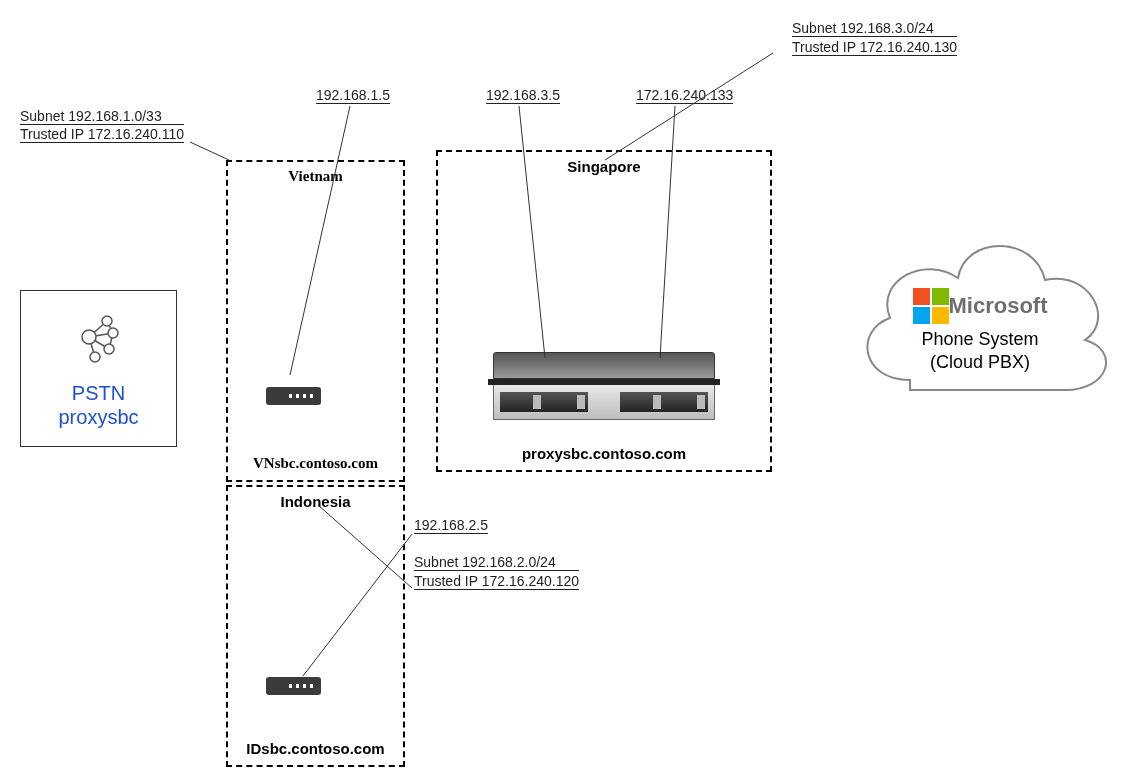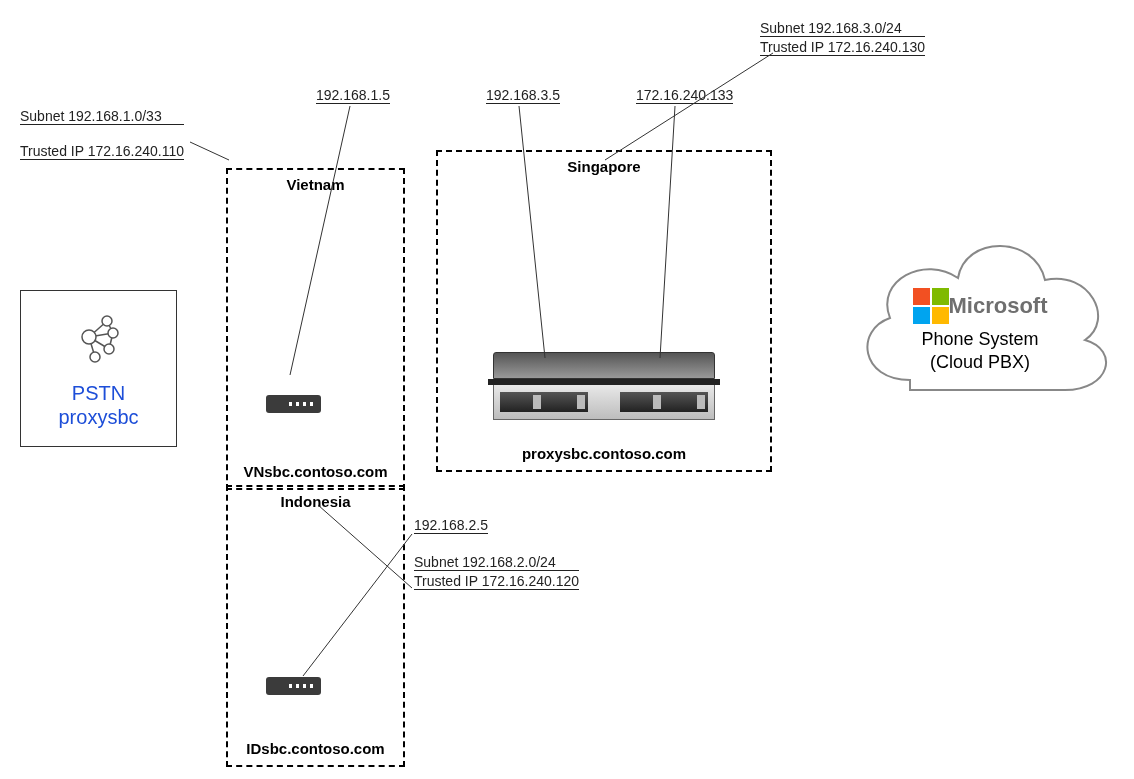--- a/index.html
+++ b/index.html
@@ -24,21 +24,21 @@
     color: #1d4ed8;
     margin-top: 90px;
     line-height: 1.2;
   }
 
   
   .region {
     border: 2px dashed #000;
     border-width: 2.5px;
   }
-  .region-vn { left: 226px; top: 168px; width: 175px; height: 318px; }
+  .region-vn { left: 226px; top: 160px; width: 175px; height: 318px; font-family: Liberation Serif, serif; }
   .region-sg { left: 436px; top: 150px; width: 332px; height: 318px; }
   .region-id { left: 226px; top: 485px; width: 175px; height: 278px; }
 
   .region-title {
     position: absolute; top: 6px; width: 100%;
     text-align: center; font-weight: bold; font-size: 15px;
   }
 
   .region-hostname {
     position: absolute; bottom: 8px; width: 100%;
@@ -184,30 +184,30 @@
 </div>
 
 <div class="abs region region-id">
   <div class="region-title">Indonesia</div>
   <div class="sbc-small" style="left:38px; top:190px;"></div>
   <div class="region-hostname">IDsbc.contoso.com</div>
 </div>
 
 <div class="abs" style="left:20px; top:108px;">
   <div class="callout">Subnet 192.168.1.0/33</div>
-  <div class="callout" style="margin-top:18px;">Trusted IP 172.16.240.110</div>
+  <div class="callout" style="margin-top:1px;">Trusted IP 172.16.240.110</div>
 </div>
 
 <div class="abs callout" style="left:316px; top:87px;">192.168.1.5</div>
 
 <div class="abs callout" style="left:486px; top:87px;">192.168.3.5</div>
 
 <div class="abs callout" style="left:636px; top:87px;">172.16.240.133</div>
 
-<div class="abs" style="left:760px; top:20px;">
+<div class="abs" style="left:792px; top:20px;">
   <div class="callout">Subnet 192.168.3.0/24</div>
   <div class="callout" style="margin-top:2px;">Trusted IP 172.16.240.130</div>
 </div>
 
 <div class="abs callout" style="left:414px; top:517px;">192.168.2.5</div>
 
 <div class="abs" style="left:414px; top:554px;">
   <div class="callout">Subnet 192.168.2.0/24</div>
   <div class="callout" style="margin-top:2px;">Trusted IP 172.16.240.120</div>
 </div>

